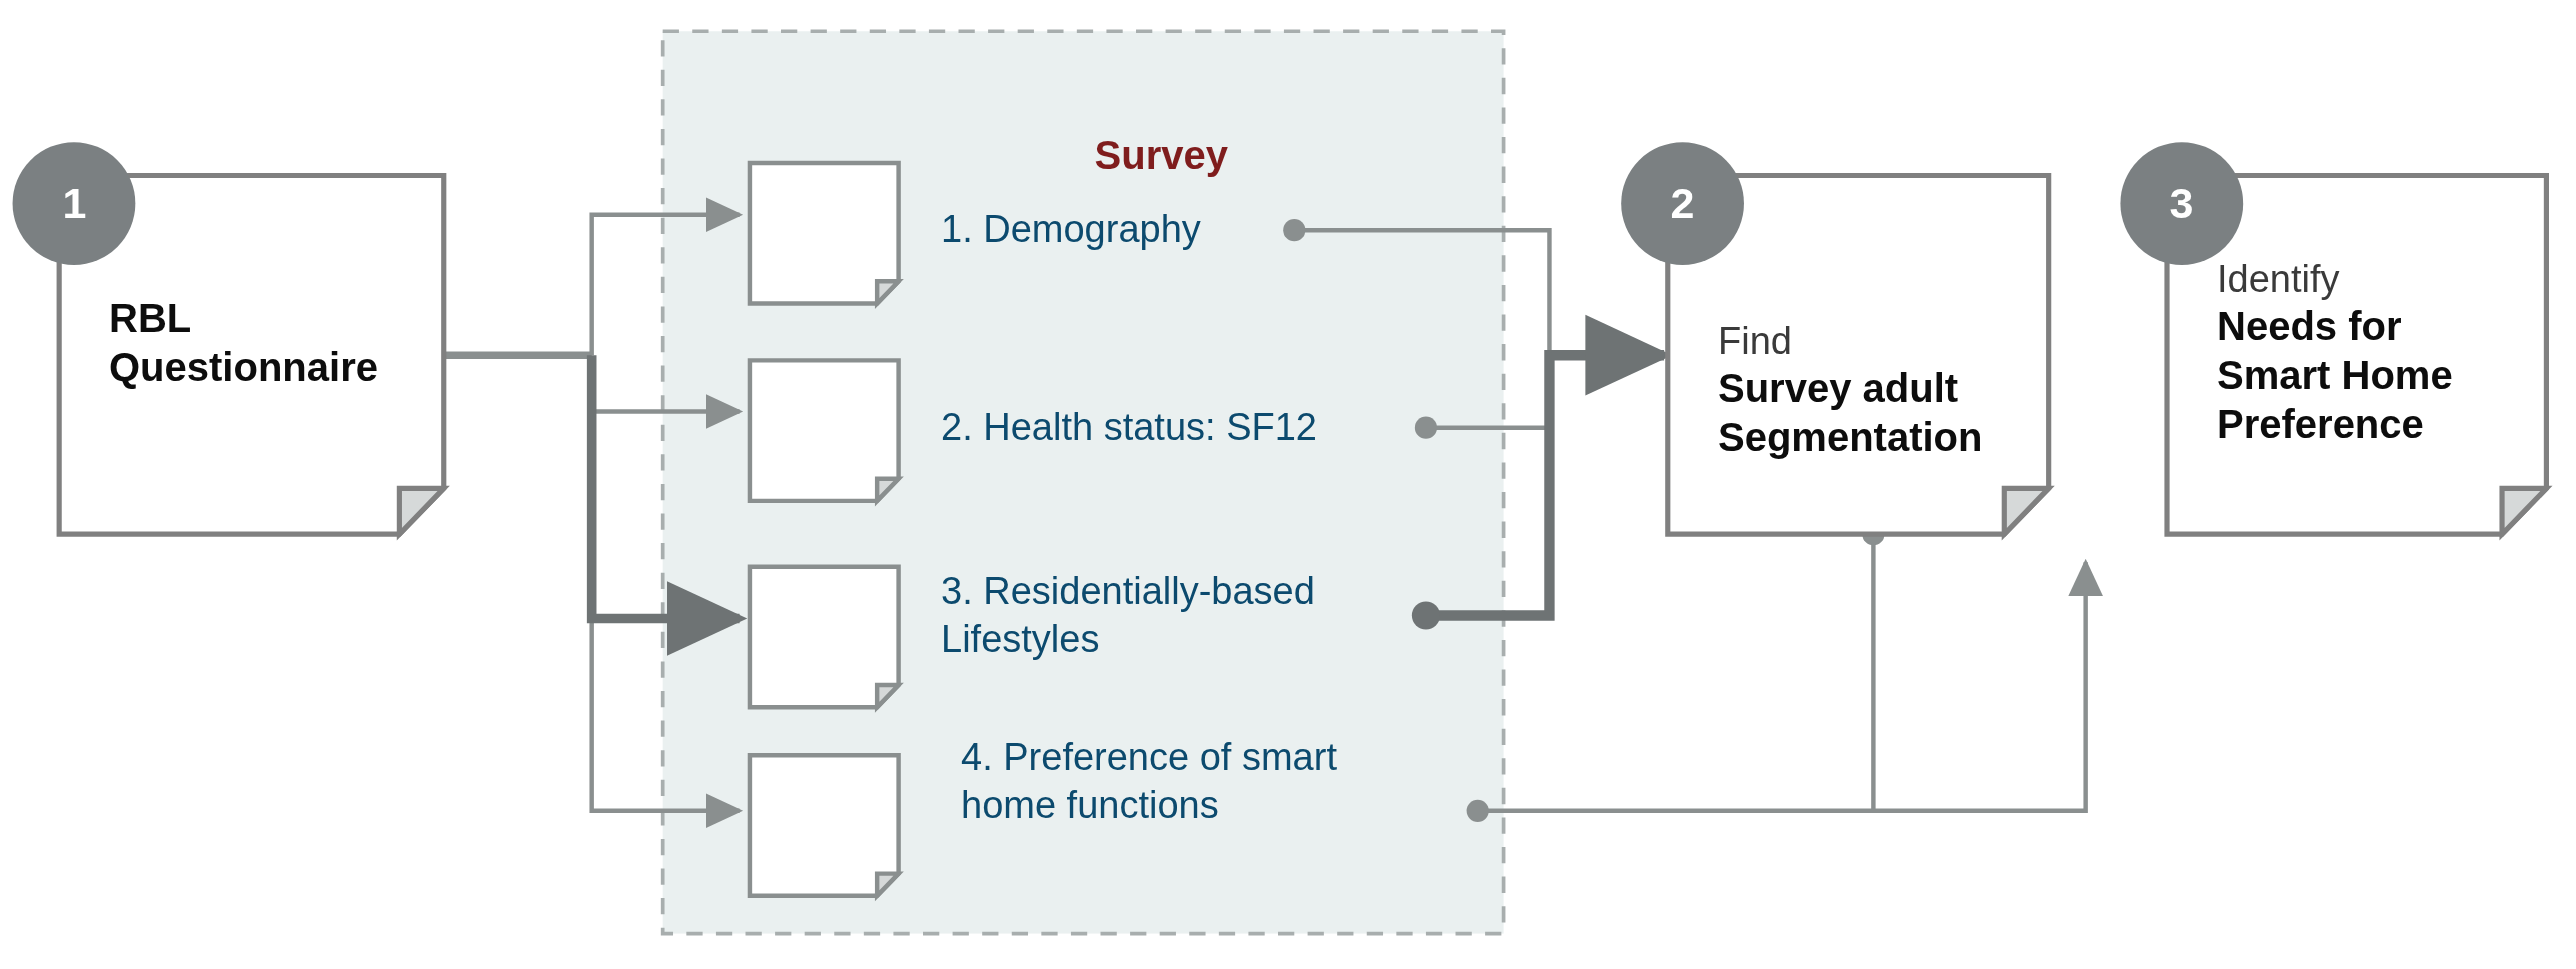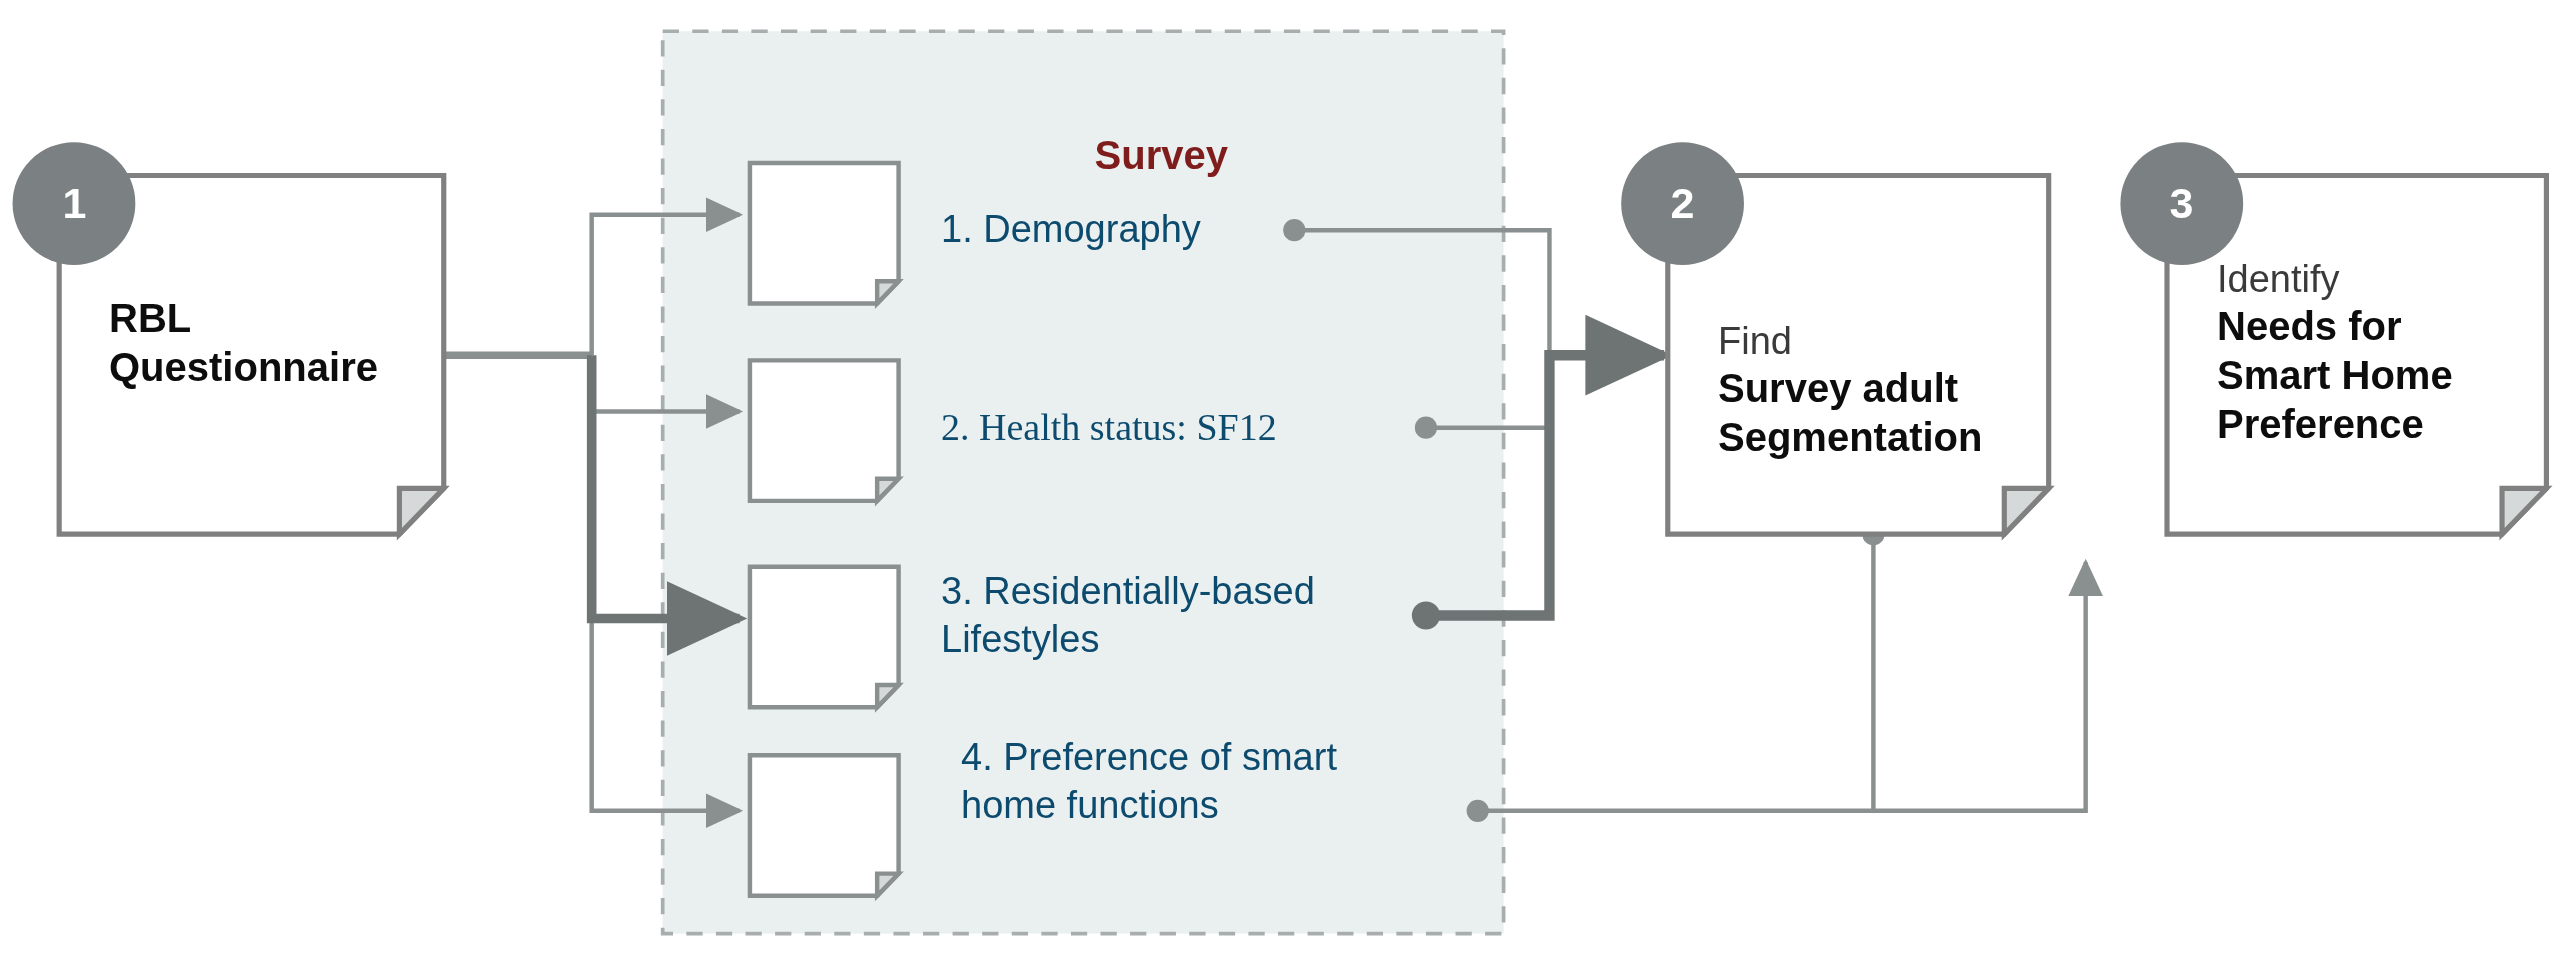--- a/index.html
+++ b/index.html
@@ -132,21 +132,21 @@
     <div class="nt-bold">Smart Home</div>
     <div class="nt-bold">Preference</div>
   </div>
 
   <div class="survey-title" style="left:932px;top:89px;width:296px;">Survey</div>
 
   <div class="survey-item" style="left:941px;top:206px;width:518px;">
     <div>1. Demography</div>
   </div>
 
-  <div class="survey-item" style="left:941px;top:404px;width:518px;font-family:Liberation Serif, serif;">
+  <div class="survey-item" style="left:941px;top:404px;width:518px;">
     <div>2. Health status: SF12</div>
   </div>
 
   <div class="survey-item" style="left:941px;top:568px;width:518px;">
     <div>3. Residentially-based</div>
     <div>Lifestyles</div>
   </div>
 
   <div class="survey-item" style="left:941px;top:734px;width:518px;margin-left:20px;">
     <div>4. Preference of smart</div>

